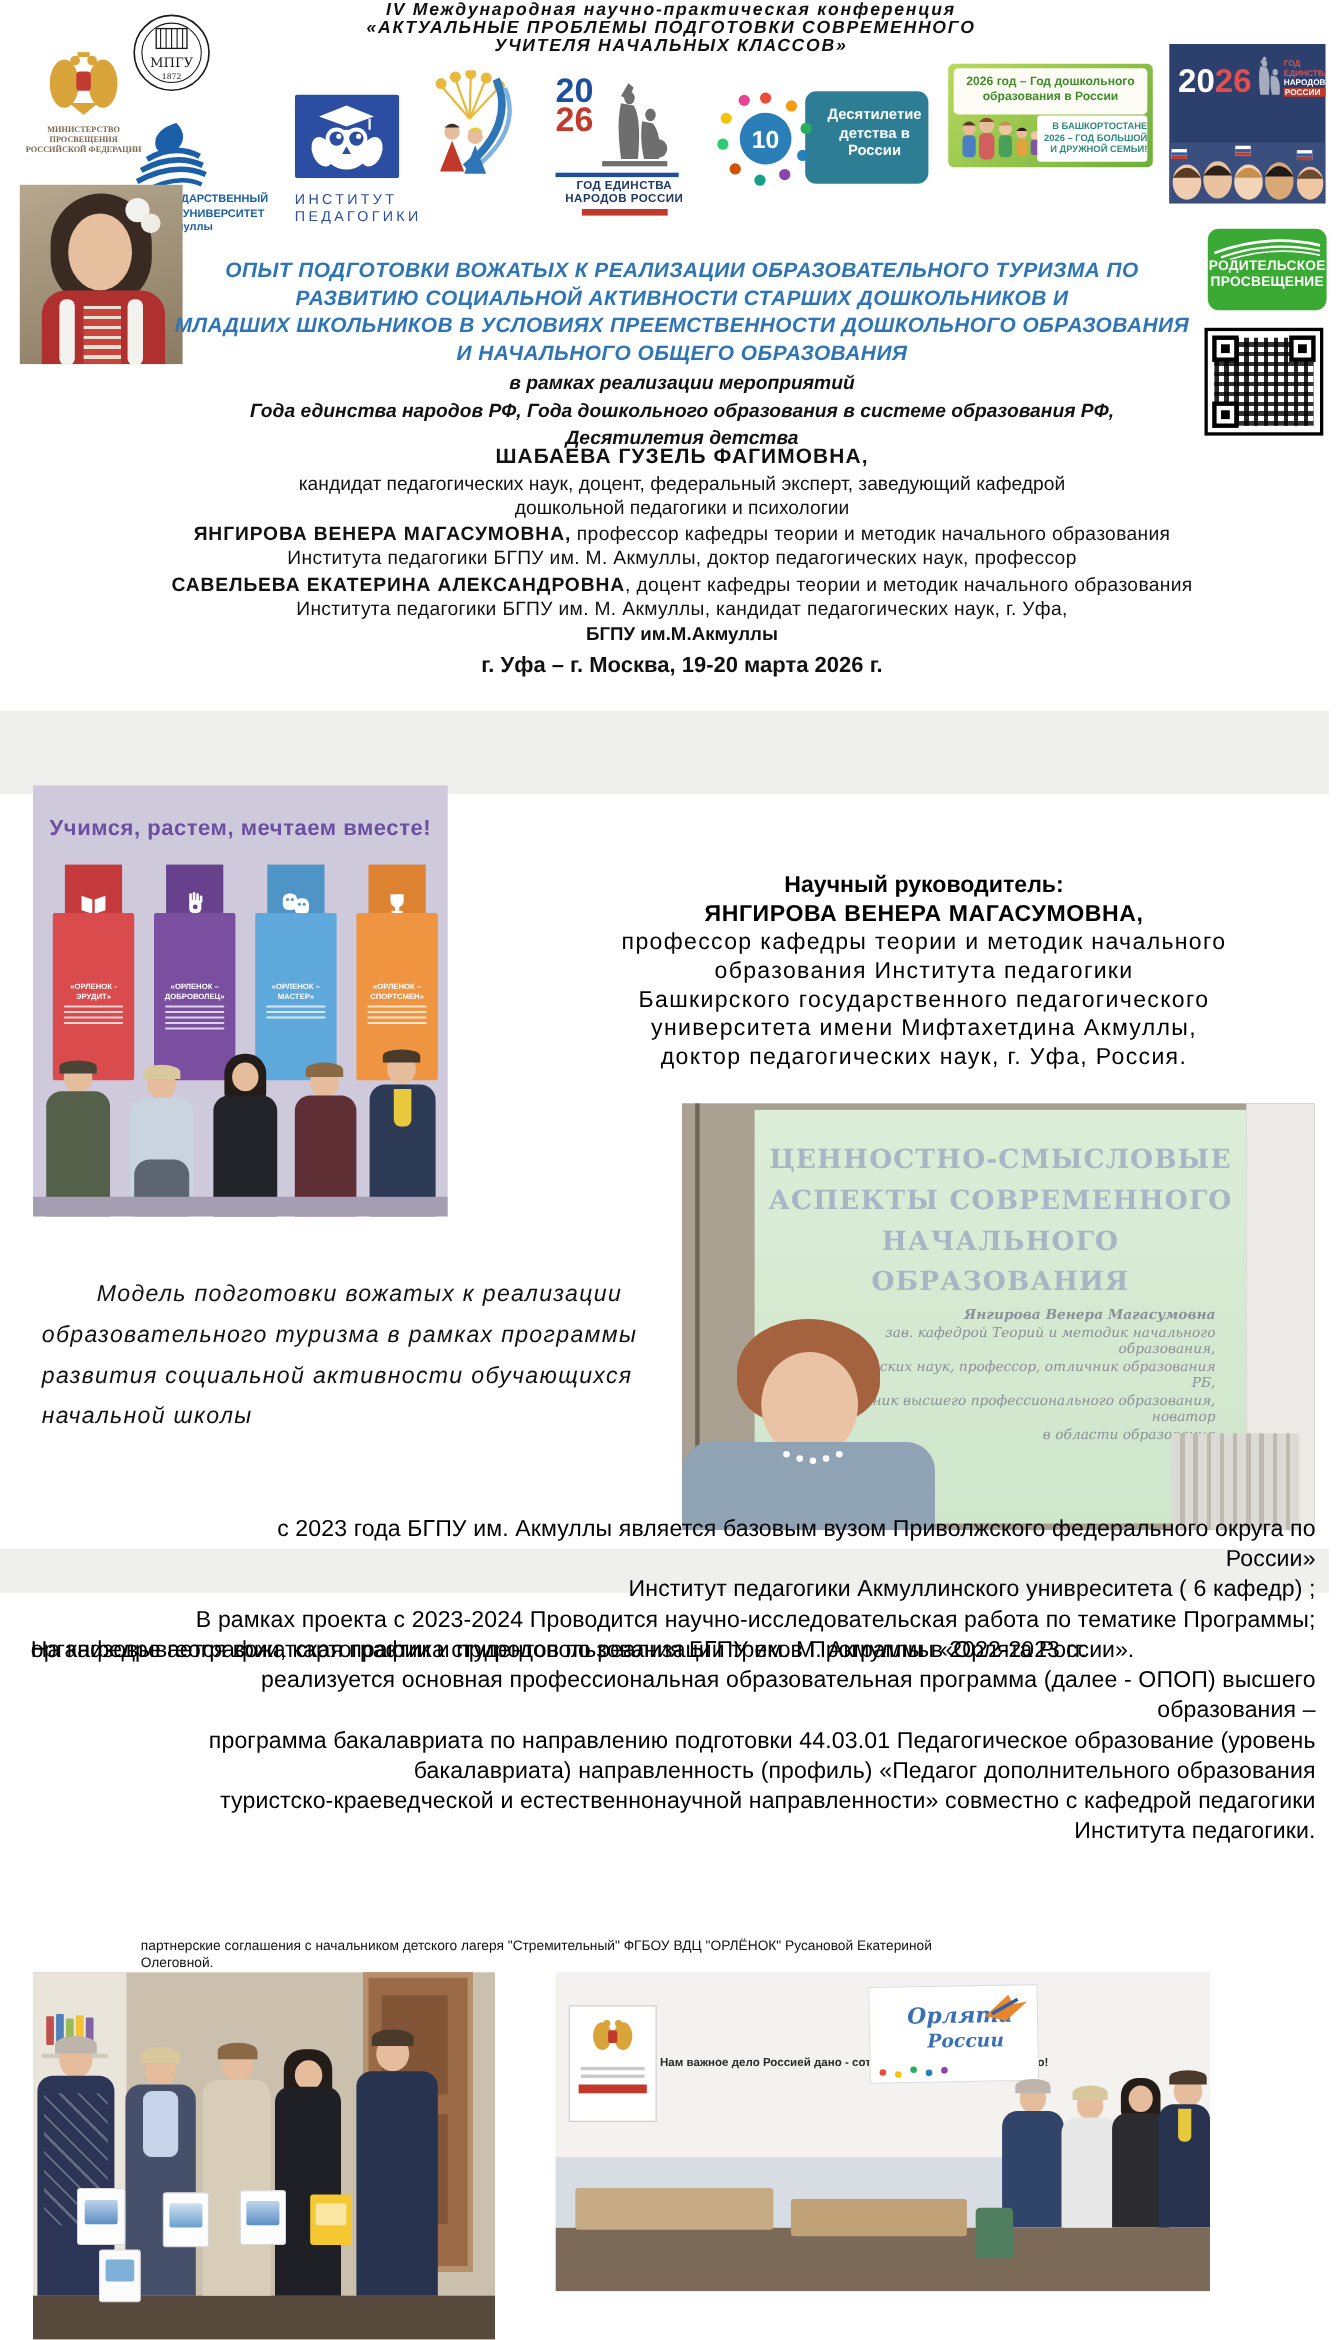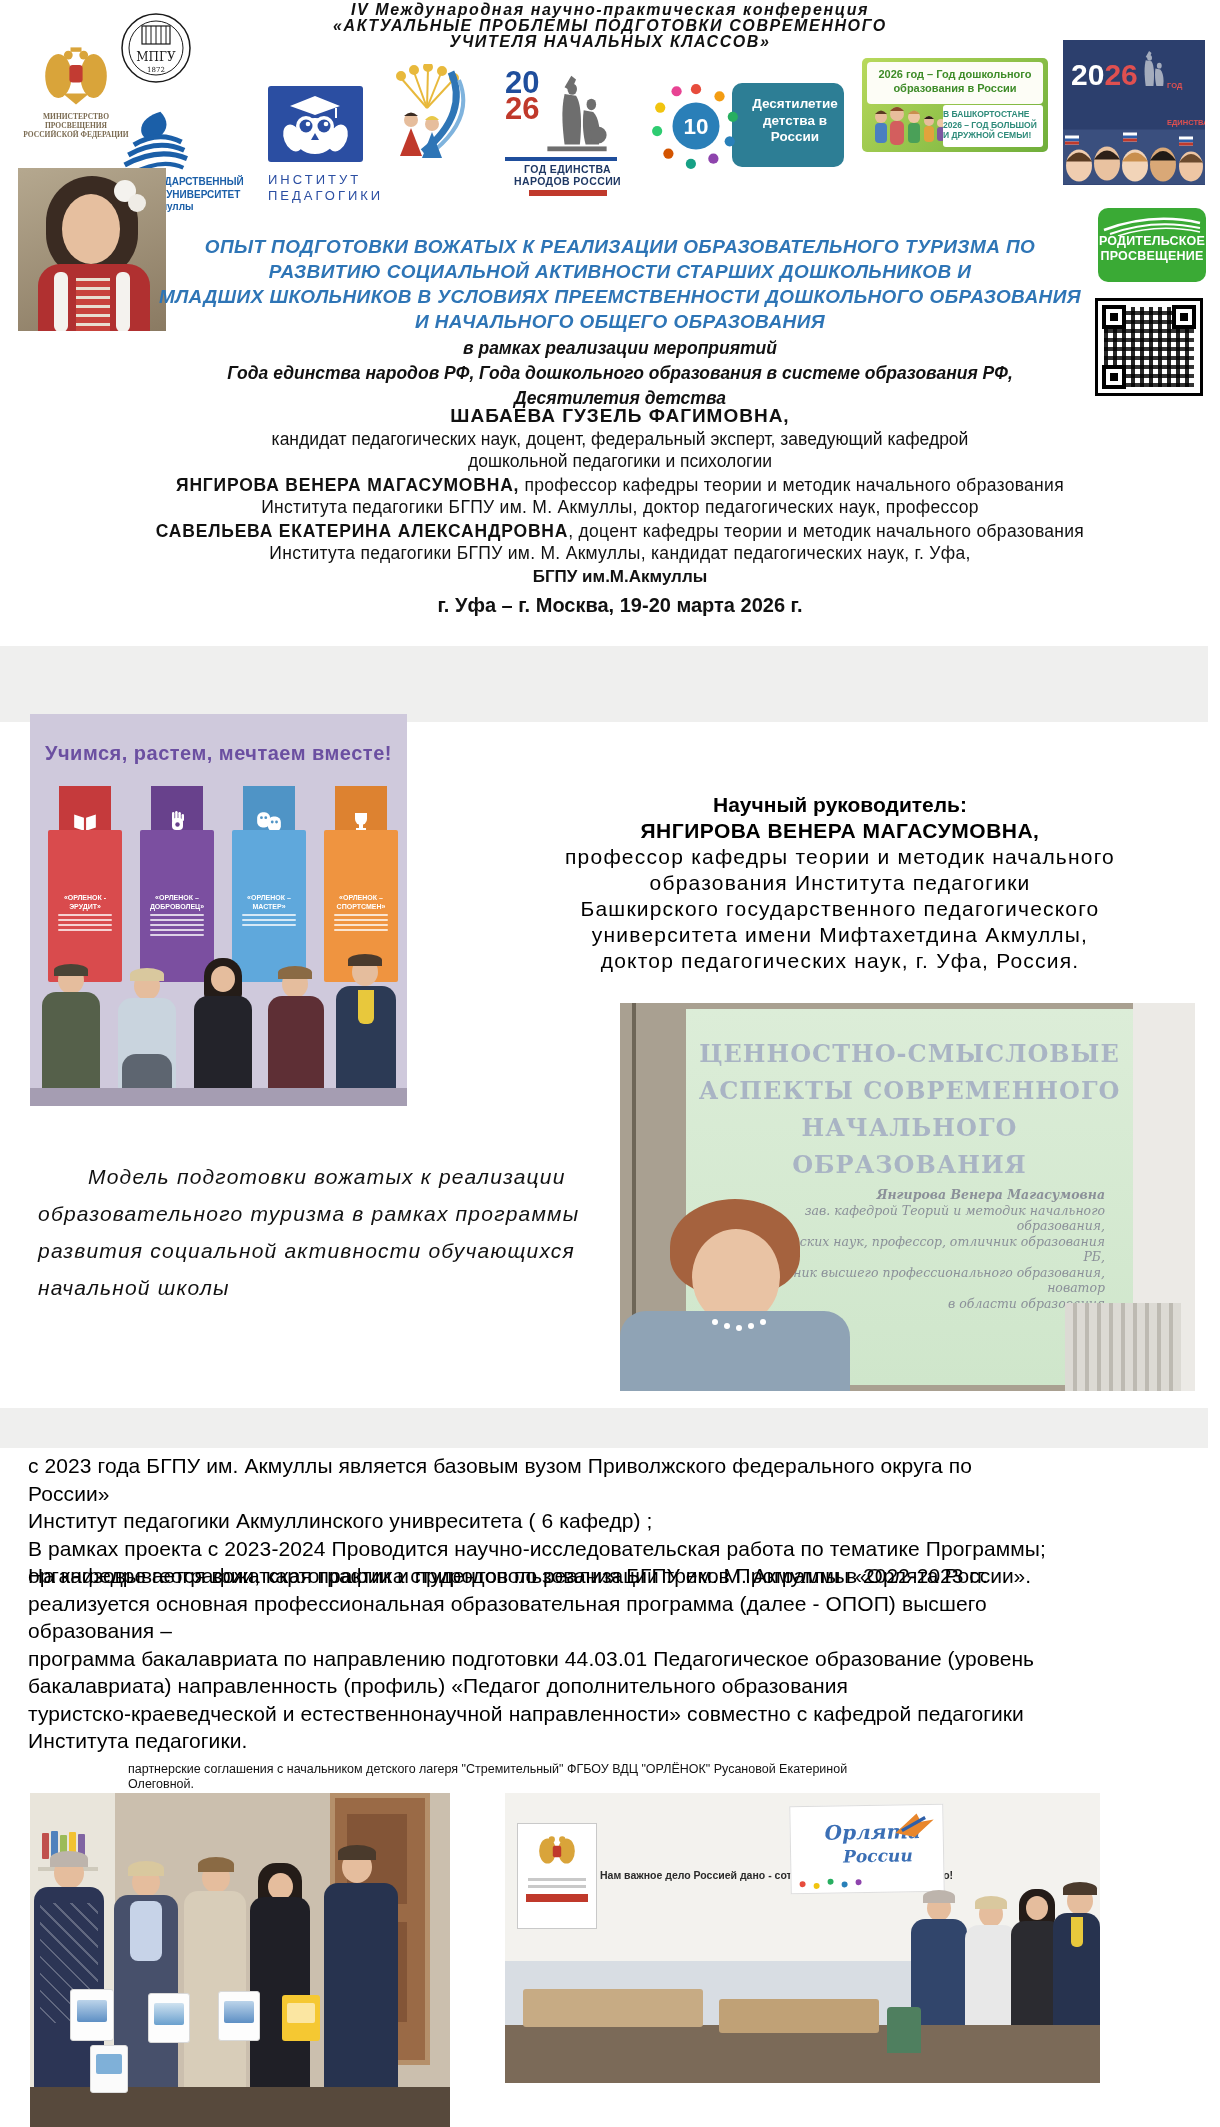--- a/index.html
+++ b/index.html
@@ -18,23 +18,23 @@
   .inst-cap{font-size:13px;font-weight:normal;color:#2b4ea2;letter-spacing:3px;line-height:16px;text-align:left;}
   .unity-years{font-weight:bold;line-height:26px;font-size:31px;font-family:"Liberation Sans",sans-serif;}
   .unity-cap{font-size:10.5px;font-weight:bold;color:#1f3864;line-height:11.5px;text-align:center;letter-spacing:.4px;}
   .decade-box{position:absolute;left:82px;top:3px;width:112px;height:84px;background:#2d7e95;border-radius:10px;
     color:#fff;font-weight:bold;font-size:13.5px;line-height:16.5px;padding:13px 0 0 14px;box-sizing:border-box;}
   .gb{position:absolute;left:862px;top:58px;width:186px;height:94px;border-radius:5px;
     background:linear-gradient(135deg,#b8d95c,#6fae3a);}
   .gb-top{position:absolute;left:5px;top:4px;width:176px;height:42px;background:#fdfdf6;border-radius:4px;
     font-size:11px;font-weight:bold;color:#3e8c28;text-align:center;line-height:14px;padding-top:5px;box-sizing:border-box;}
   .gb-white{position:absolute;right:5px;bottom:5px;width:100px;height:42px;background:#ffffff;border-radius:3px;
-    font-size:8.5px;font-weight:bold;color:#2e8b7a;text-align:left;line-height:10.5px;padding-top:4px;box-sizing:border-box;}
+    font-size:8.5px;font-weight:bold;color:#2e8b7a;text-align:right;line-height:10.5px;padding-top:4px;box-sizing:border-box;}
   .nb{position:absolute;left:1063px;top:40px;width:142px;height:145px;background:#2c3f6d;overflow:hidden;}
-  .nb-cap{font-size:7.5px;font-weight:bold;line-height:8.5px;margin-top:28px;}
+  .nb-cap{font-size:7.5px;font-weight:bold;line-height:8.5px;}
   .parental{position:absolute;left:1098px;top:208px;width:108px;height:74px;background:#3aaa35;border-radius:10px;overflow:hidden;}
   .parental-text{position:absolute;left:0;top:26px;width:108px;text-align:center;color:#fff;font-weight:900;
     font-size:12.5px;line-height:15px;letter-spacing:.2px;}
 
   
   .qr{position:absolute;left:1095px;top:298px;width:108px;height:98px;background:#fff;
     border:3px solid #000;box-sizing:border-box;}
   .qr-noise{position:absolute;left:6px;top:6px;right:6px;bottom:6px;
     background:
      repeating-linear-gradient(90deg,rgba(0,0,0,.85) 0 4px,transparent 4px 9px),
@@ -86,21 +86,21 @@
   .slide-auth{position:absolute;right:28px;top:178px;width:390px;text-align:right;
     font-family:"DejaVu Serif",serif;font-style:italic;color:#8b9099;font-size:12.5px;line-height:15.5px;}
   .radiator{position:absolute;left:445px;top:300px;width:116px;height:88px;
     background:repeating-linear-gradient(90deg,#dcdad4 0 8px,#bdbab2 8px 12px);}
 
   
   .model{position:absolute;left:38px;top:1158px;width:580px;color:#111;}
   .model div{font-style:italic;font-size:21px;line-height:37px;letter-spacing:1.2px;}
 
   
-  .bodytext{position:absolute;left:28px;top:1452px;width:1168px;color:#000;}
+  .bodytext{position:absolute;left:28px;top:1376px;width:1168px;color:#000;text-align:right;}
   .bodytext .bl{font-size:21px;line-height:27.5px;letter-spacing:.1px;white-space:nowrap;}
   .overlap{position:relative;height:27.5px;}
   .overlap div{position:absolute;left:0;top:0;font-size:21px;line-height:27.5px;white-space:nowrap;}
 
   .partner{position:absolute;left:128px;top:1762px;width:1060px;font-size:12.5px;line-height:15px;color:#111;}
 
   
   .photoL{position:absolute;left:30px;top:1793px;width:420px;height:334px;background:#cbbfae;overflow:hidden;}
   .photoR{position:absolute;left:505px;top:1793px;width:595px;height:290px;background:#f3f2ee;overflow:hidden;}
   .spine{position:absolute;width:7px;height:26px;border-radius:1px;}

